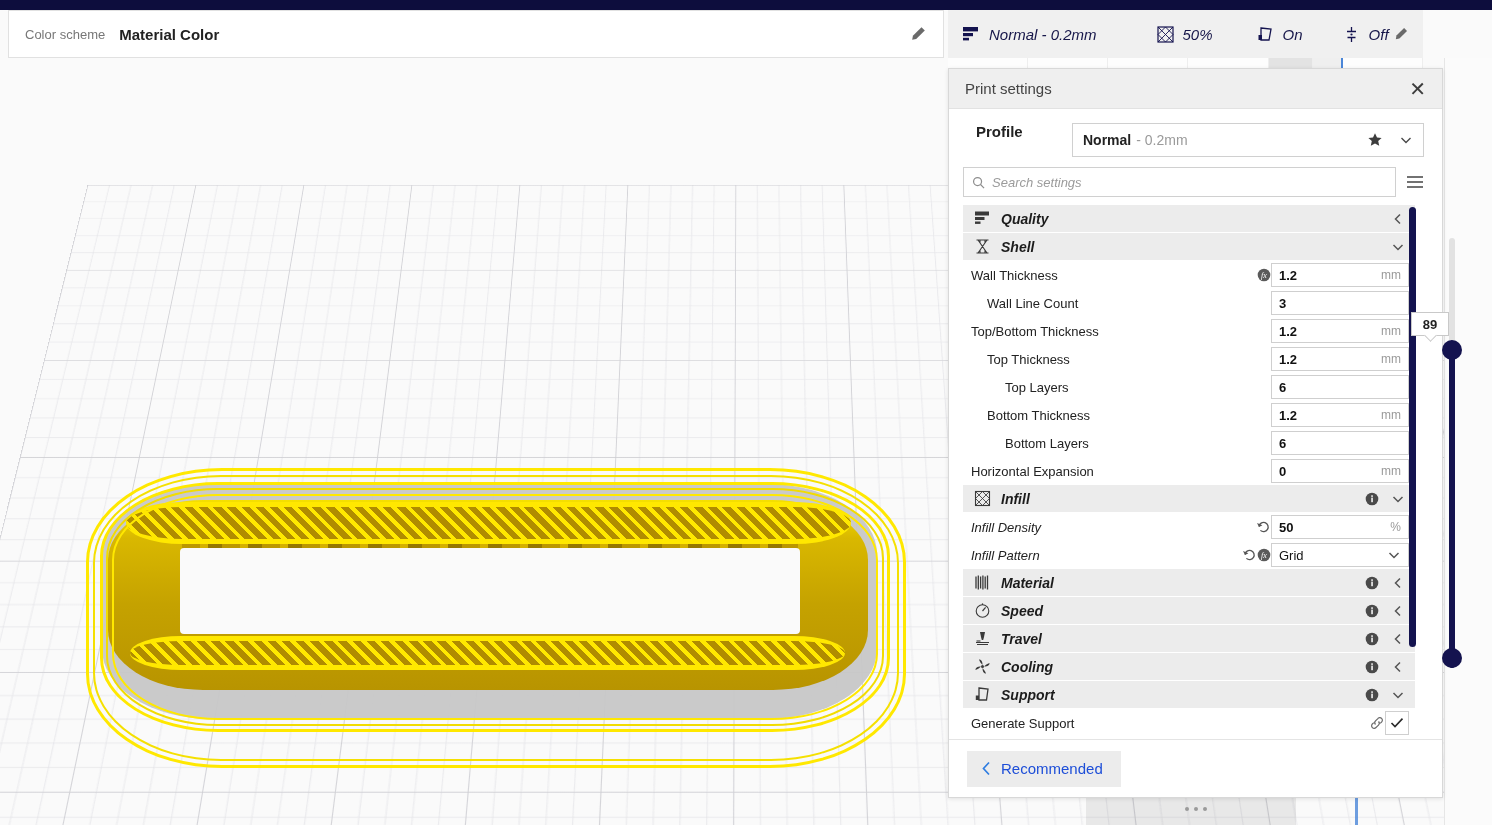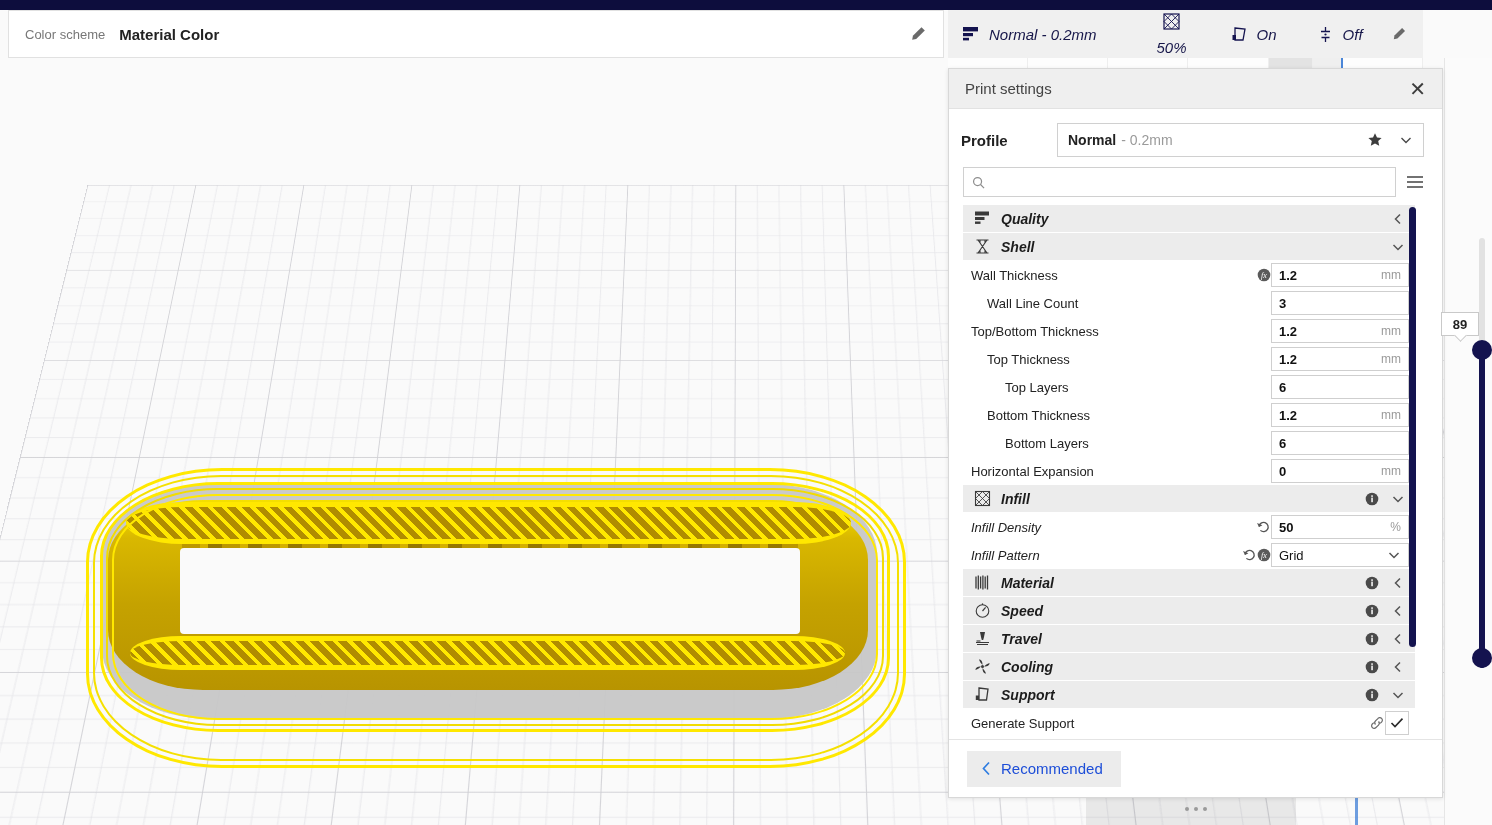--- a/index.html
+++ b/index.html
@@ -118,21 +118,21 @@
   .settings-bar {
     position: absolute; left: 948px; top: 10px; width: 475px; height: 48px;
     background: #f0f0f0;
     display: flex; align-items: center; gap: 4px; font-style: italic;
   }
   .sb-item {
     display: flex; align-items: center; gap: 9px;
     color: #17174a; font-size: 15px; cursor: pointer; white-space: nowrap;
   }
   .sb-item.q { padding-left: 14px; }
-  .sb-item.infill { margin-left: 56px; flex-direction: column; }
+  .sb-item.infill { margin-left: 56px; }
   .sb-item.support { margin-left: 40px; }
   .sb-item.adh { margin-left: 36px; }
   .sb-pencil { margin-left: auto; padding-right: 16px; cursor: pointer; }
 
   .tabstrip {
     position: absolute; left: 948px; top: 58px; width: 475px; height: 12px;
     background: #fdfdfd; border-bottom: 1px solid #dcdcdc;
     display: flex;
   }
   .tabstrip i { flex: 1; border-right: 1px solid #eee; height: 100%; display: block; }
@@ -149,21 +149,21 @@
   .panel-head {
     height: 40px; background: #efefef; border-bottom: 1px solid #e2e2e2;
     display: flex; align-items: center; padding: 0 16px;
   }
   .panel-title { font-size: 15px; color: #444; }
   .panel-close {
     margin-left: auto; font-size: 20px; color: #3c3c3c; cursor: pointer;
     line-height: 1; font-family: "DejaVu Sans", sans-serif;
   }
 
-  .profile-row { display: flex; align-items: center; padding: 14px 18px 0 12px; }
+  .profile-row { display: flex; align-items: flex-start; padding: 14px 18px 0 27px; }
   .profile-label { font-size: 15px; font-weight: bold; color: #222; width: 96px; }
   .profile-combo {
     flex: 1; height: 34px; border: 1px solid #d0d0d0; background: #fff;
     display: flex; align-items: center; padding: 0 10px; cursor: pointer;
   }
   .profile-name { font-size: 14px; font-weight: bold; color: #222; }
   .profile-sub { font-size: 14px; color: #9a9a9a; margin-left: 5px; }
   .profile-star { margin-left: auto; color: #3d3d3d; font-size: 15px; }
   .profile-chev { margin-left: 16px; }
 
@@ -223,21 +223,21 @@
     gap: 9px; padding: 0 18px 0 14px; cursor: pointer;
   }
   .rec-btn span { color: #1d4ed8; font-size: 15px; }
   .panel-dots {
     position: absolute; left: 0; right: 0; bottom: -14px; display: flex;
     justify-content: center; gap: 5px;
   }
   .panel-dots i { width: 4px; height: 4px; border-radius: 50%; background: #9a9a9a; display: block; }
 
   
-  .layer-slider { position: absolute; left: 1472px; top: 238px; width: 20px; height: 430px; font-weight: bold; }
+  .layer-slider { position: absolute; left: 1442px; top: 238px; width: 20px; height: 430px; font-weight: bold; }
   .ls-track {
     position: absolute; left: 7px; top: 0; width: 6px; height: 430px;
     background: #e2e2e2; border-radius: 3px;
   }
   .ls-fill {
     position: absolute; left: 7px; top: 112px; width: 6px; height: 318px;
     background: #14134f; border-radius: 3px;
   }
   .ls-handle {
     position: absolute; left: 0; width: 20px; height: 20px; border-radius: 50%;
@@ -388,20 +388,21 @@
     </div>
 
     <div class="search-row">
       <div class="search-box">
         <span>
           <svg width="13" height="13" viewBox="0 0 14 14">
             <circle cx="6" cy="6" r="4.3" fill="none" stroke="#8d8d8d" stroke-width="1.3"></circle>
             <path d="M9.2 9.2 L13 13" stroke="#8d8d8d" stroke-width="1.3"></path>
           </svg>
         </span>
+        <input type="text" placeholder="Search settings" style="">
       </div>
       <span class="hamburger">
         <svg width="18" height="14" viewBox="0 0 18 14">
           <path d="M1 2 H17 M1 7 H17 M1 12 H17" stroke="#444" stroke-width="1.6"></path>
         </svg>
       </span>
     </div>
 
     <div class="list-wrap">
       <div class="list" id="settings-list">

